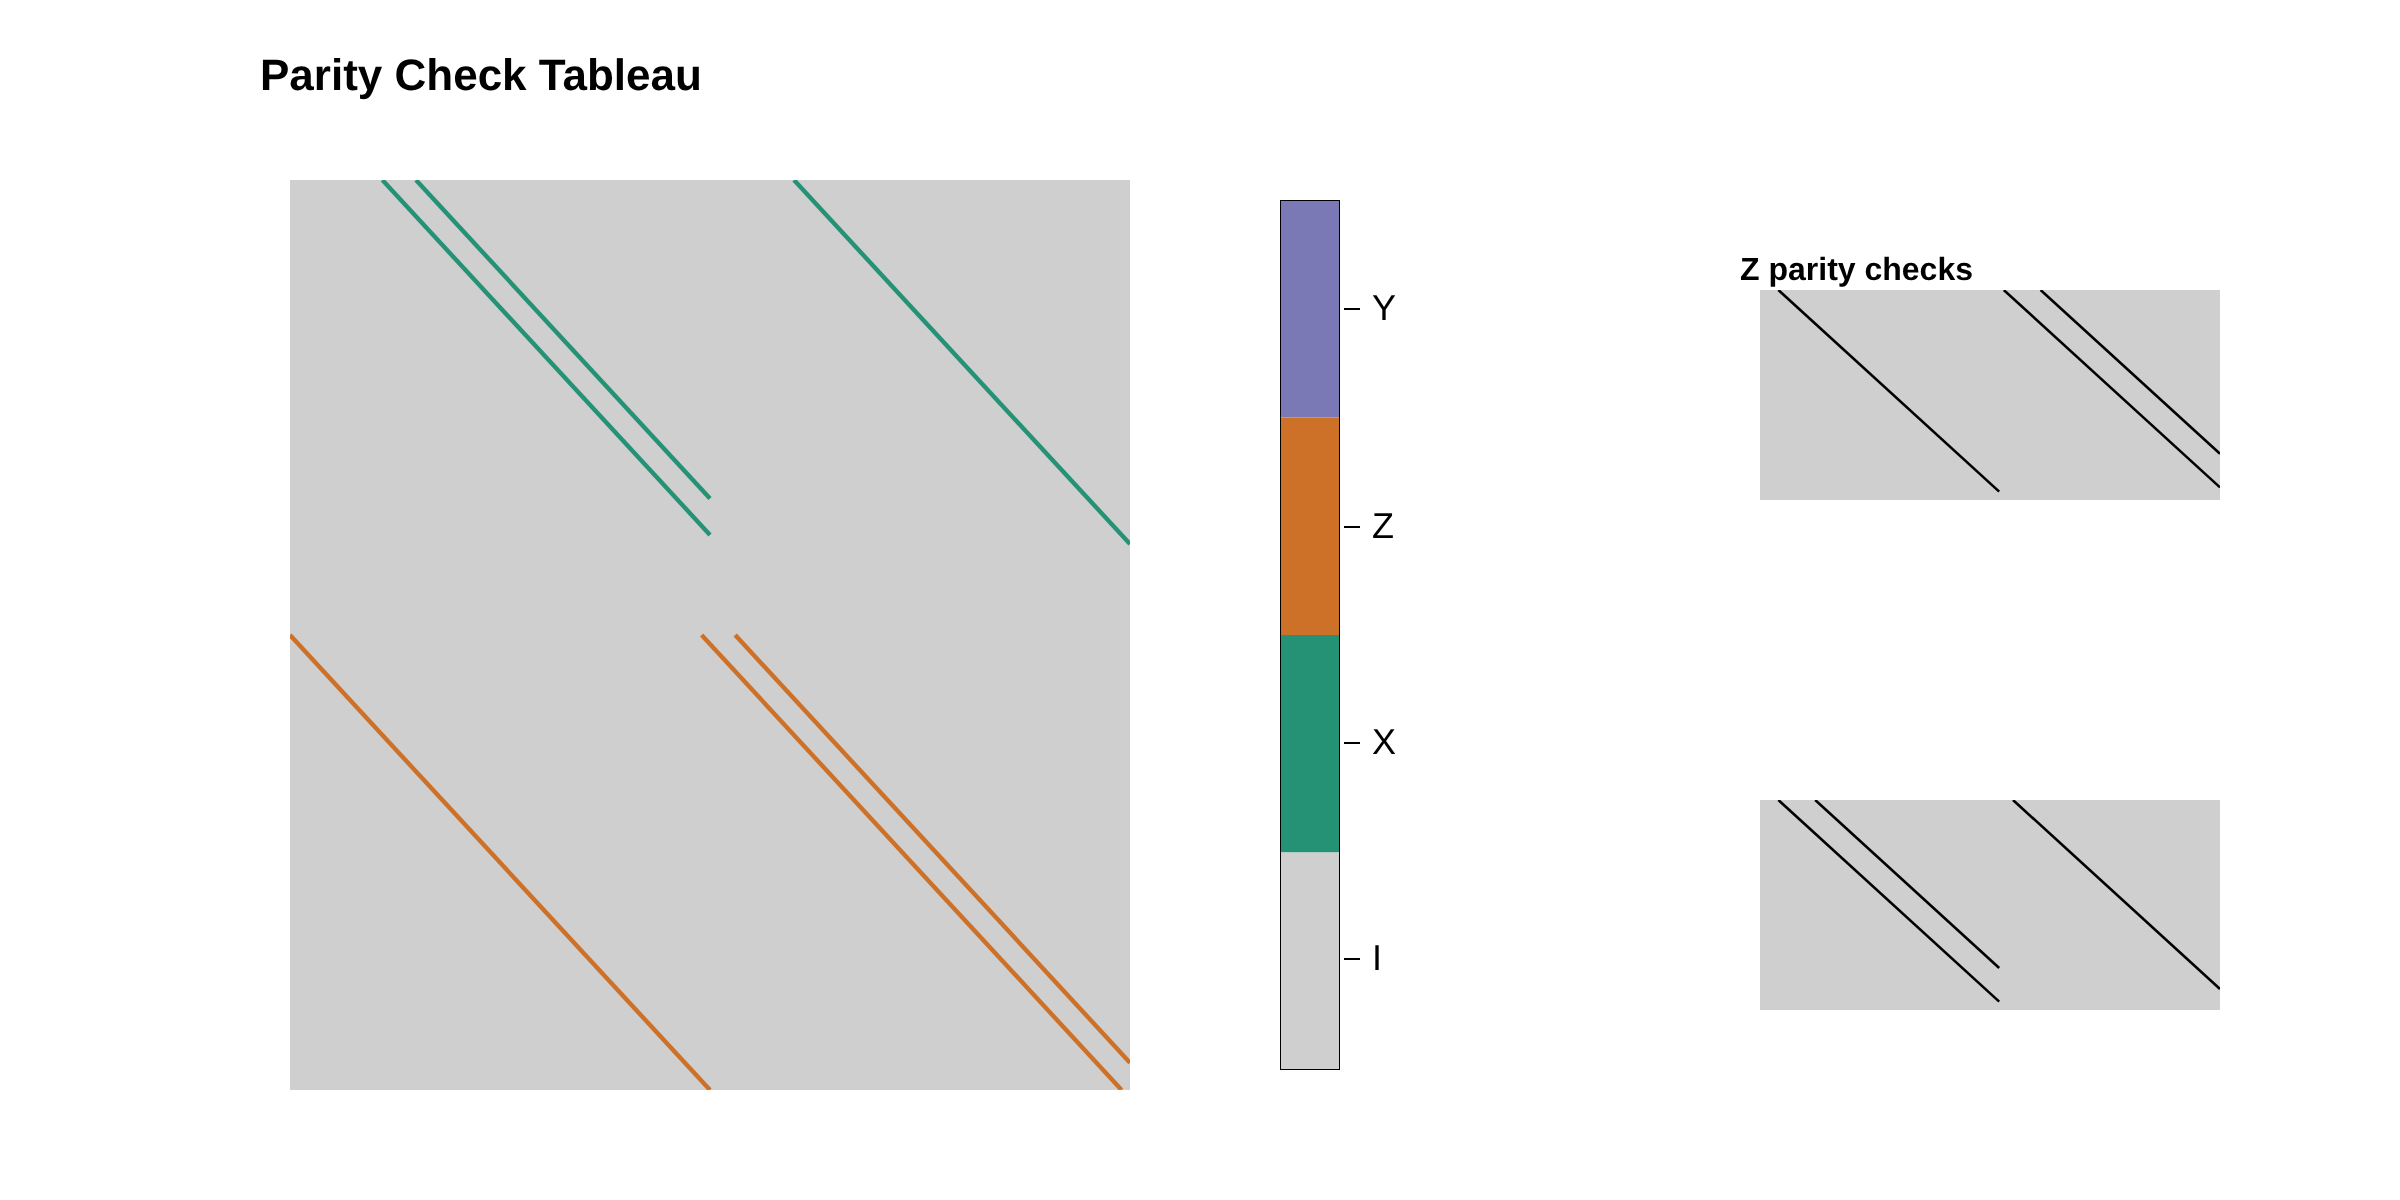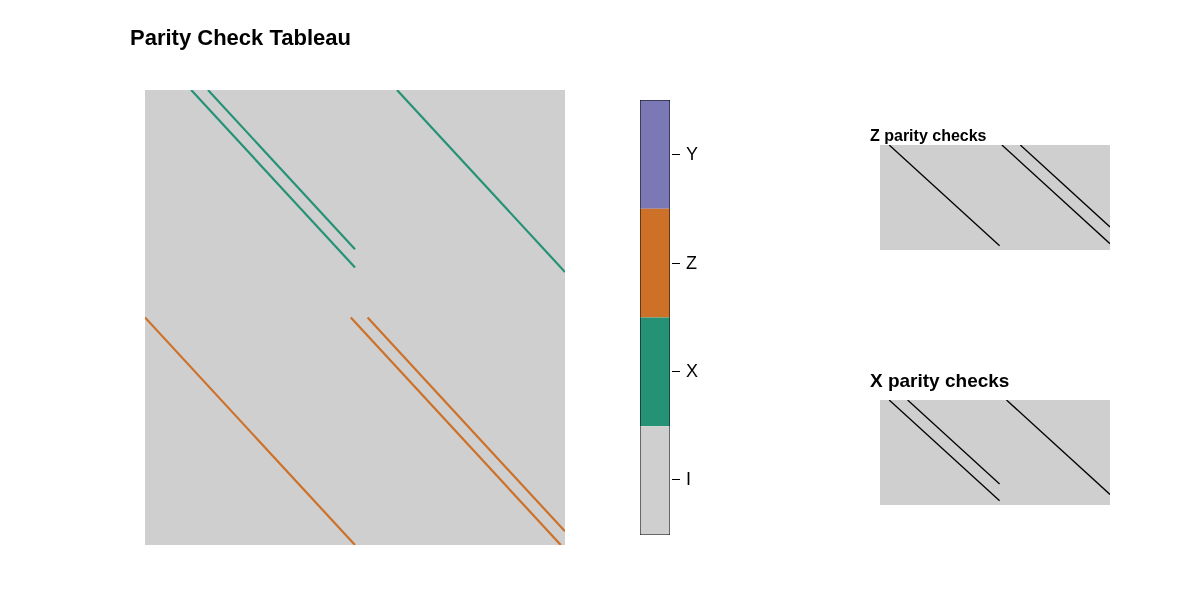--- a/index.html
+++ b/index.html
@@ -71,21 +71,20 @@
   <div class="tick-label" style="left:686px; top:469px;">I</div>
 
   <div class="title" style="left:870px; top:115px; width:240px; font-size:16px;margin-top:12px;">Z parity checks</div>
   <svg id="svg-z" width="230" height="105" style="position:absolute; left:880px; top:145px;">
       <rect x="0" y="0" width="230" height="105" fill="#cfcfcf"></rect>
       <line x1="9.200000000000001" y1="0" x2="119.6" y2="100.8" stroke="#000000" stroke-width="1.3" stroke-linecap="butt"></line>
       <line x1="121.9" y1="0" x2="230" y2="98.69999999999999" stroke="#000000" stroke-width="1.3" stroke-linecap="butt"></line>
       <line x1="140.29999999999998" y1="0" x2="230" y2="81.9" stroke="#000000" stroke-width="1.3" stroke-linecap="butt"></line>
     </svg>
 
-  <div class="title" style="left:870px; top:370px; width:240px; font-size:19px;">X parity checks</div>
   <svg id="svg-x" width="230" height="105" style="position:absolute; left:880px; top:400px;">
       <rect x="0" y="0" width="230" height="105" fill="#cfcfcf"></rect>
       <line x1="9.200000000000001" y1="0" x2="119.6" y2="100.8" stroke="#000000" stroke-width="1.3" stroke-linecap="butt"></line>
       <line x1="27.599999999999998" y1="0" x2="119.6" y2="84" stroke="#000000" stroke-width="1.3" stroke-linecap="butt"></line>
       <line x1="126.50000000000001" y1="0" x2="230" y2="94.49999999999999" stroke="#000000" stroke-width="1.3" stroke-linecap="butt"></line>
     </svg>
 
 </div>
 
 </body></html>

